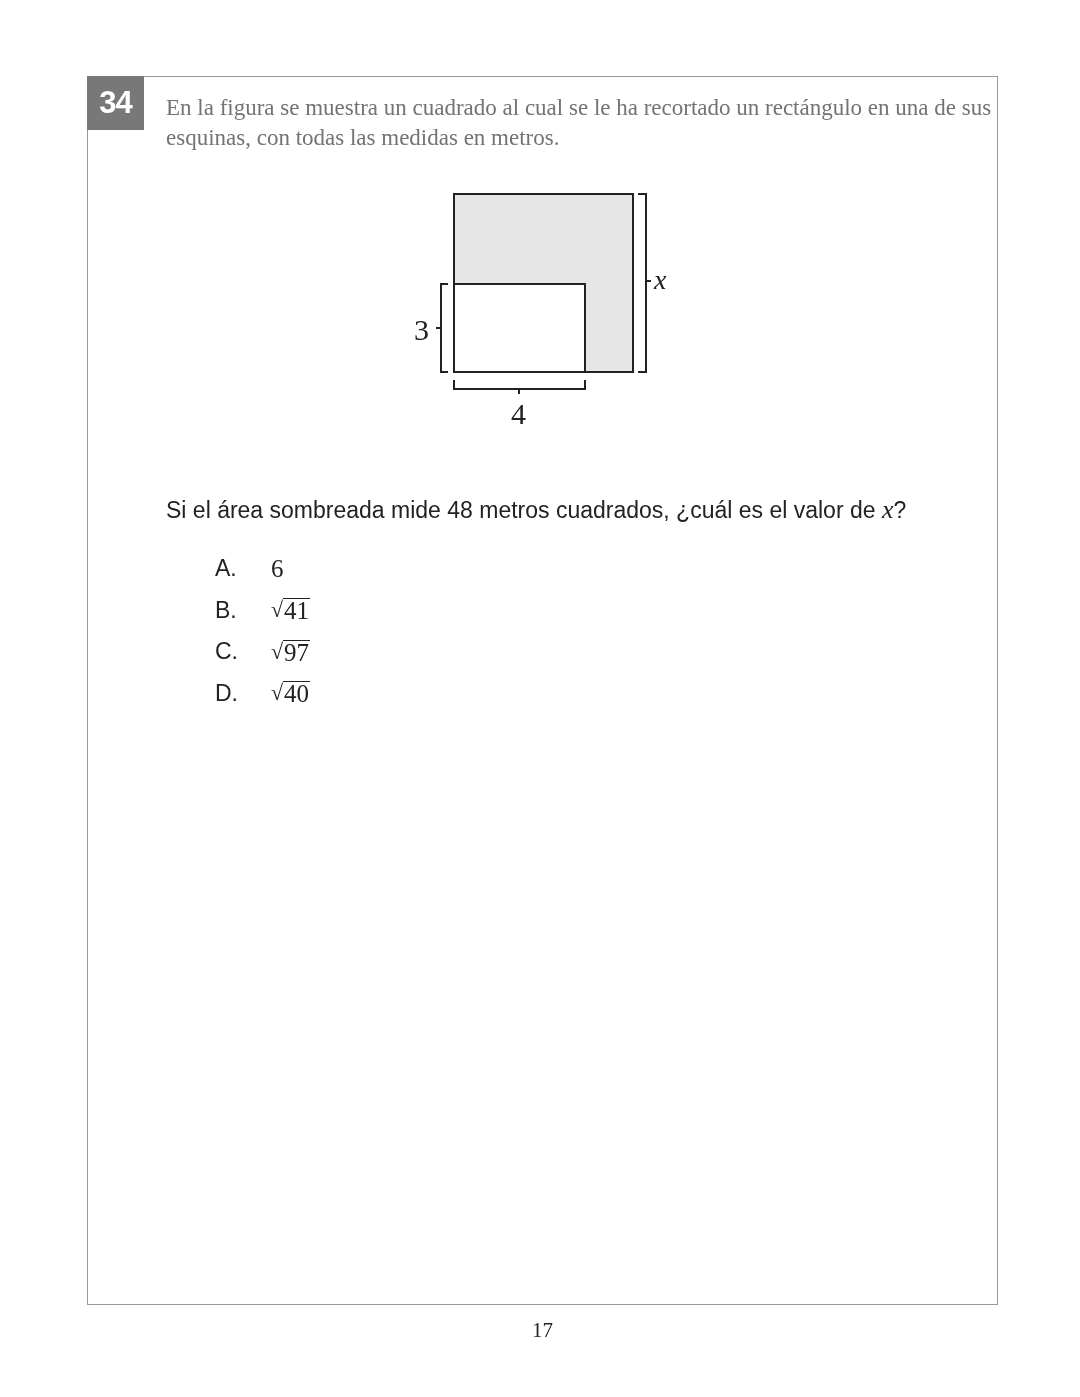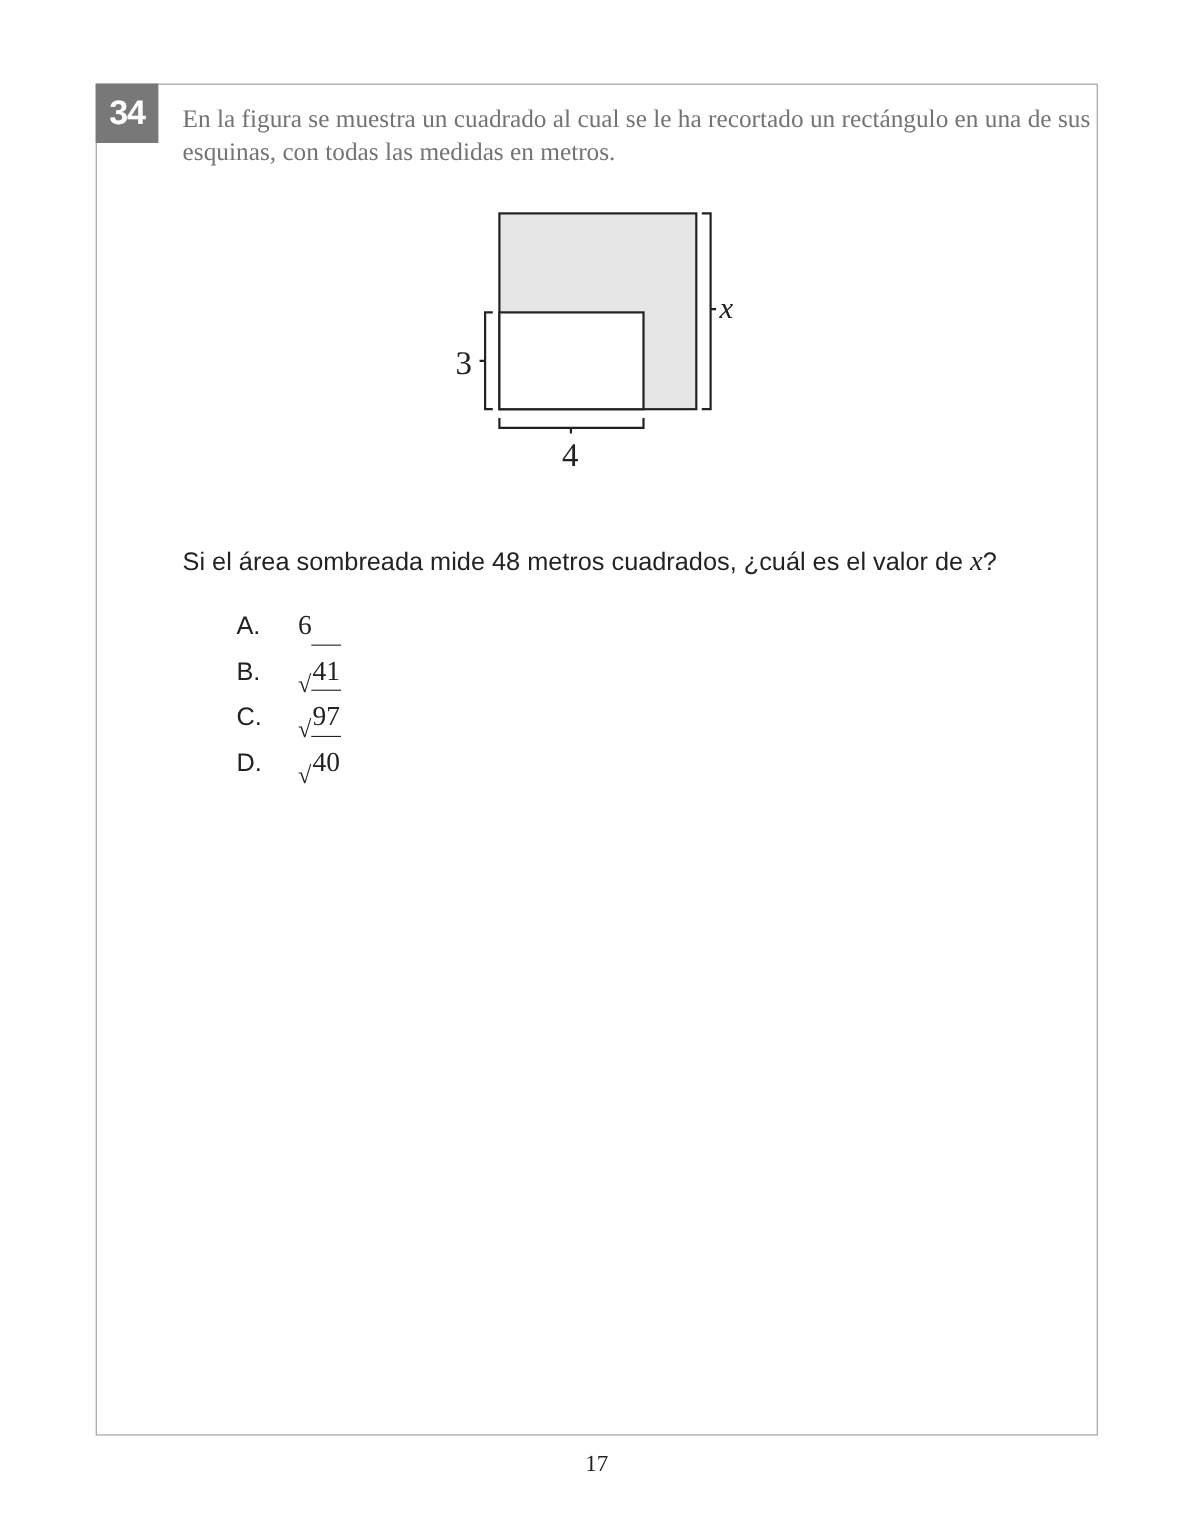--- a/index.html
+++ b/index.html
@@ -26,21 +26,21 @@
     .question .var { font-family: "Liberation Serif", serif; font-style: italic; font-size: 26px; }
     .options { position: absolute; left: 215px; top: 548px; }
     .opt { display: flex; align-items: center; height: 41.5px; }
     .opt-letter {
       width: 56px; font-family: "Liberation Sans", sans-serif; font-size: 23px; color: #222;
     }
     .opt-value {
       font-family: "Liberation Serif", serif; font-size: 25px; color: #222; display: flex; align-items: flex-end;
     }
     .radical { font-size: 22px; margin-right: 0px; }
-    .radicand { border-top: 1.3px solid #222; line-height: 24px; padding: 12px 1px; text-align: center; }
+    .radicand { border-top: 1.3px solid #222; line-height: 24px; padding: 0 1px; text-align: center; }
     .pagenum {
       position: absolute; left: 0; width: 1085px; top: 1318px; text-align: center;
       font-family: "Liberation Serif", serif; font-size: 21px; color: #222;
     }
   </style>
 </head>
 <body>
 
 <div class="frame"></div>
 

